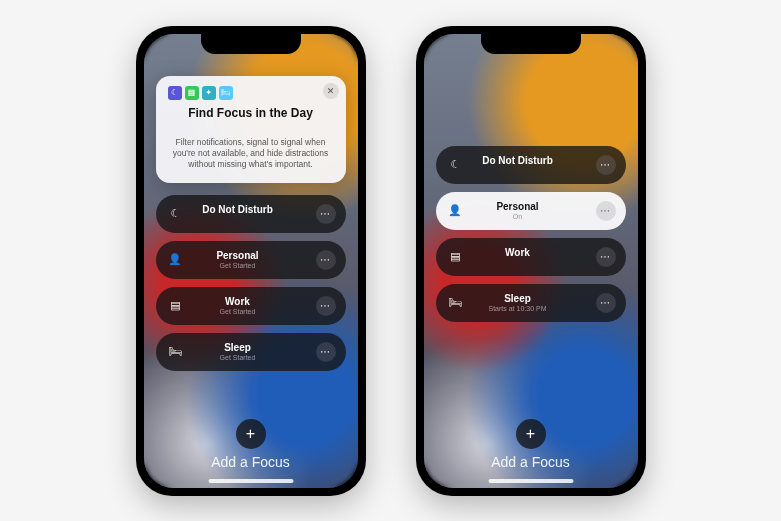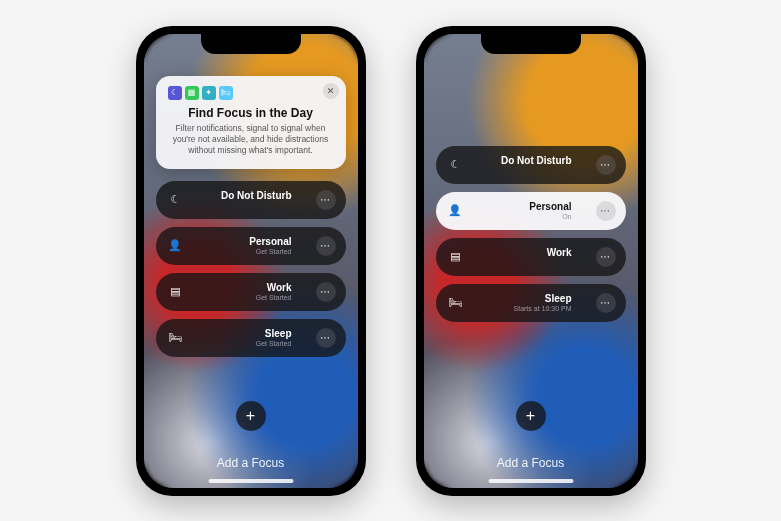--- a/index.html
+++ b/index.html
@@ -97,21 +97,21 @@
     color: #fff;
   }
   .ic-moon { background: #5856d6; }
   .ic-cal  { background: #34c759; }
   .ic-run  { background: #30b0c7; }
   .ic-bed  { background: #5ac8fa; }
   .info-title {
     font-size: 12px;
     font-weight: 700;
     color: #111;
-    margin-bottom: 3px;
+    margin-bottom: 17px;
     text-align: center;
   }
   .info-desc {
     font-size: 8.5px;
     line-height: 1.35;
     color: #555;
     text-align: center;
   }
   
   .pill-list {
@@ -134,21 +134,21 @@
   .pill-icon {
     width: 16px;
     font-size: 11px;
     color: #fff;
     display: flex;
     justify-content: center;
   }
   .pill.active .pill-icon { color: #6a5acd; }
   .pill-text {
     flex: 1;
-    text-align: right;
+    text-align: center;
     padding-right: 24px;
   }
   .pill-title {
     font-size: 10px;
     font-weight: 600;
     color: #fff;
   }
   .pill.active .pill-title { color: #111; }
   .pill-sub {
     font-size: 7px;
@@ -187,23 +187,22 @@
     border-radius: 50%;
     background: rgba(20,20,22,.78);
     color: #fff;
     font-size: 16px;
     display: flex;
     align-items: center;
     justify-content: center;
     cursor: pointer;
   }
   .add-label {
-    font-size: 12px;
+    font-size: 14px;
     color: rgba(255,255,255,.9);
-    margin-top: 20px;
   }
   .home-indicator {
     position: absolute;
     bottom: 5px;
     left: 50%;
     transform: translateX(-50%);
     width: 85px;
     height: 4px;
     border-radius: 2px;
     background: rgba(255,255,255,.85);

